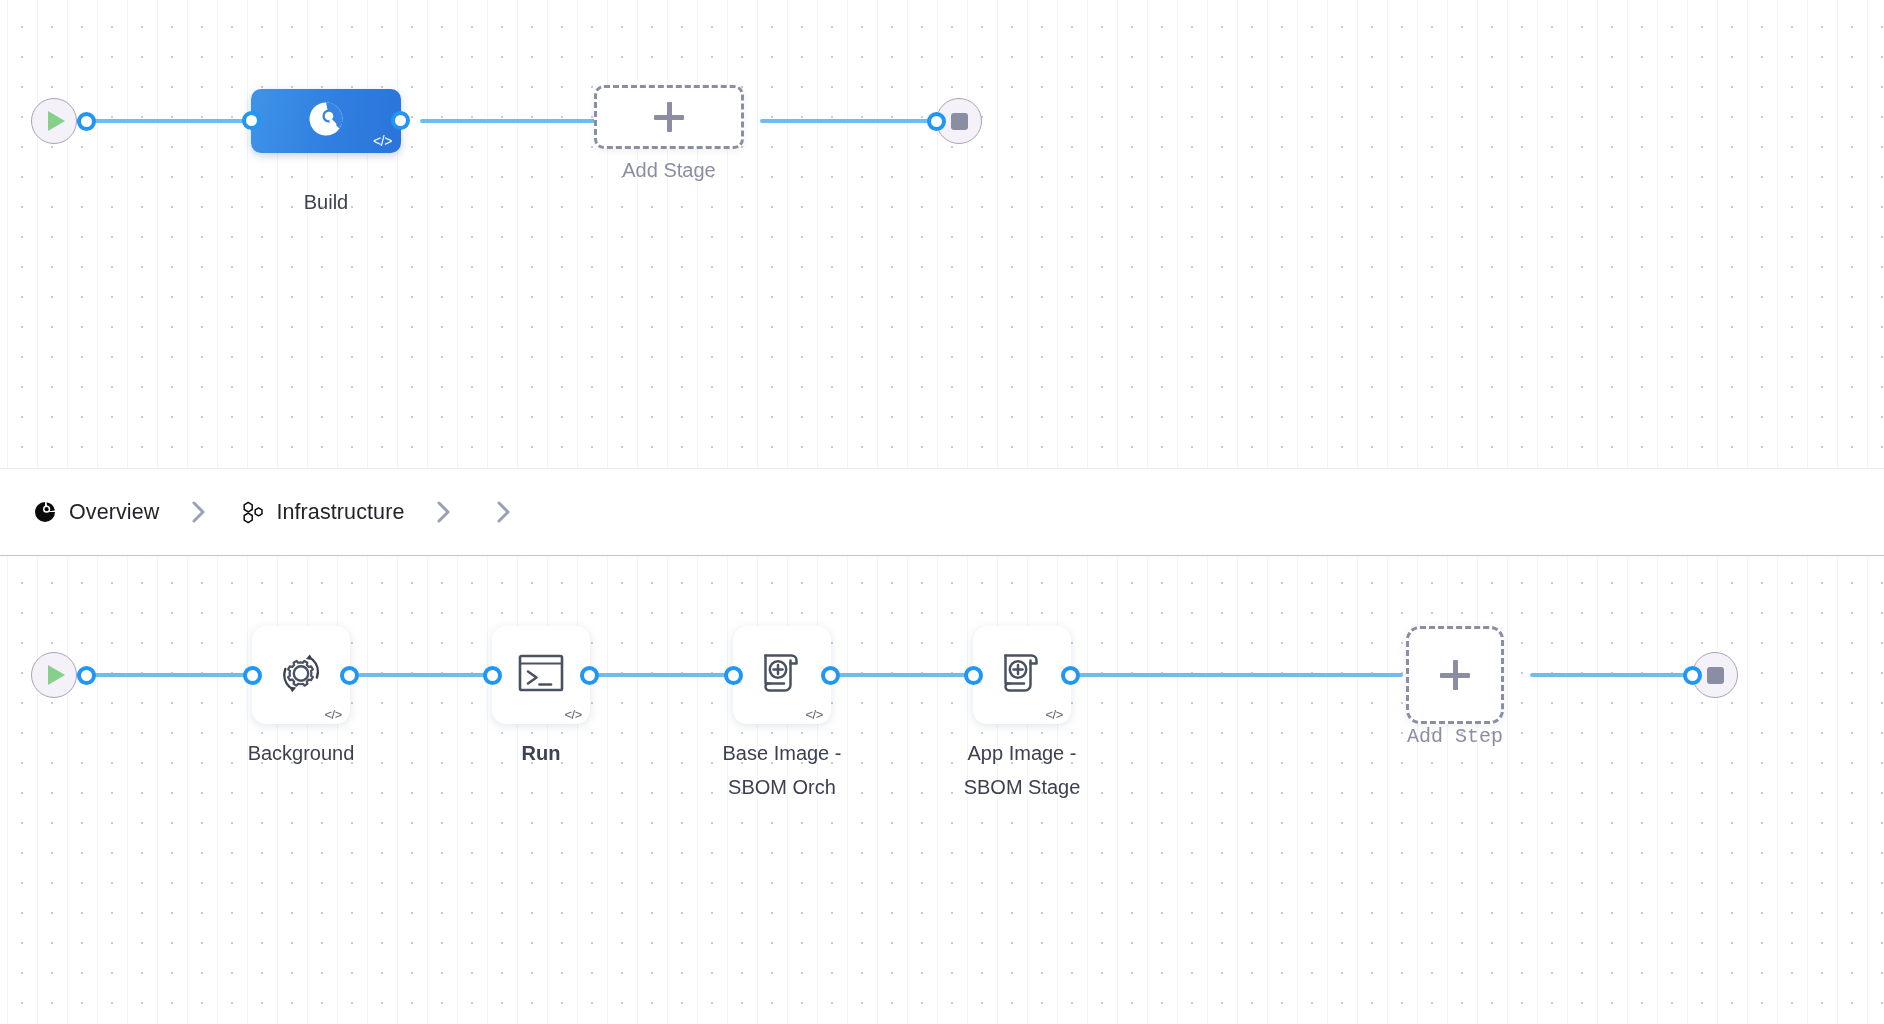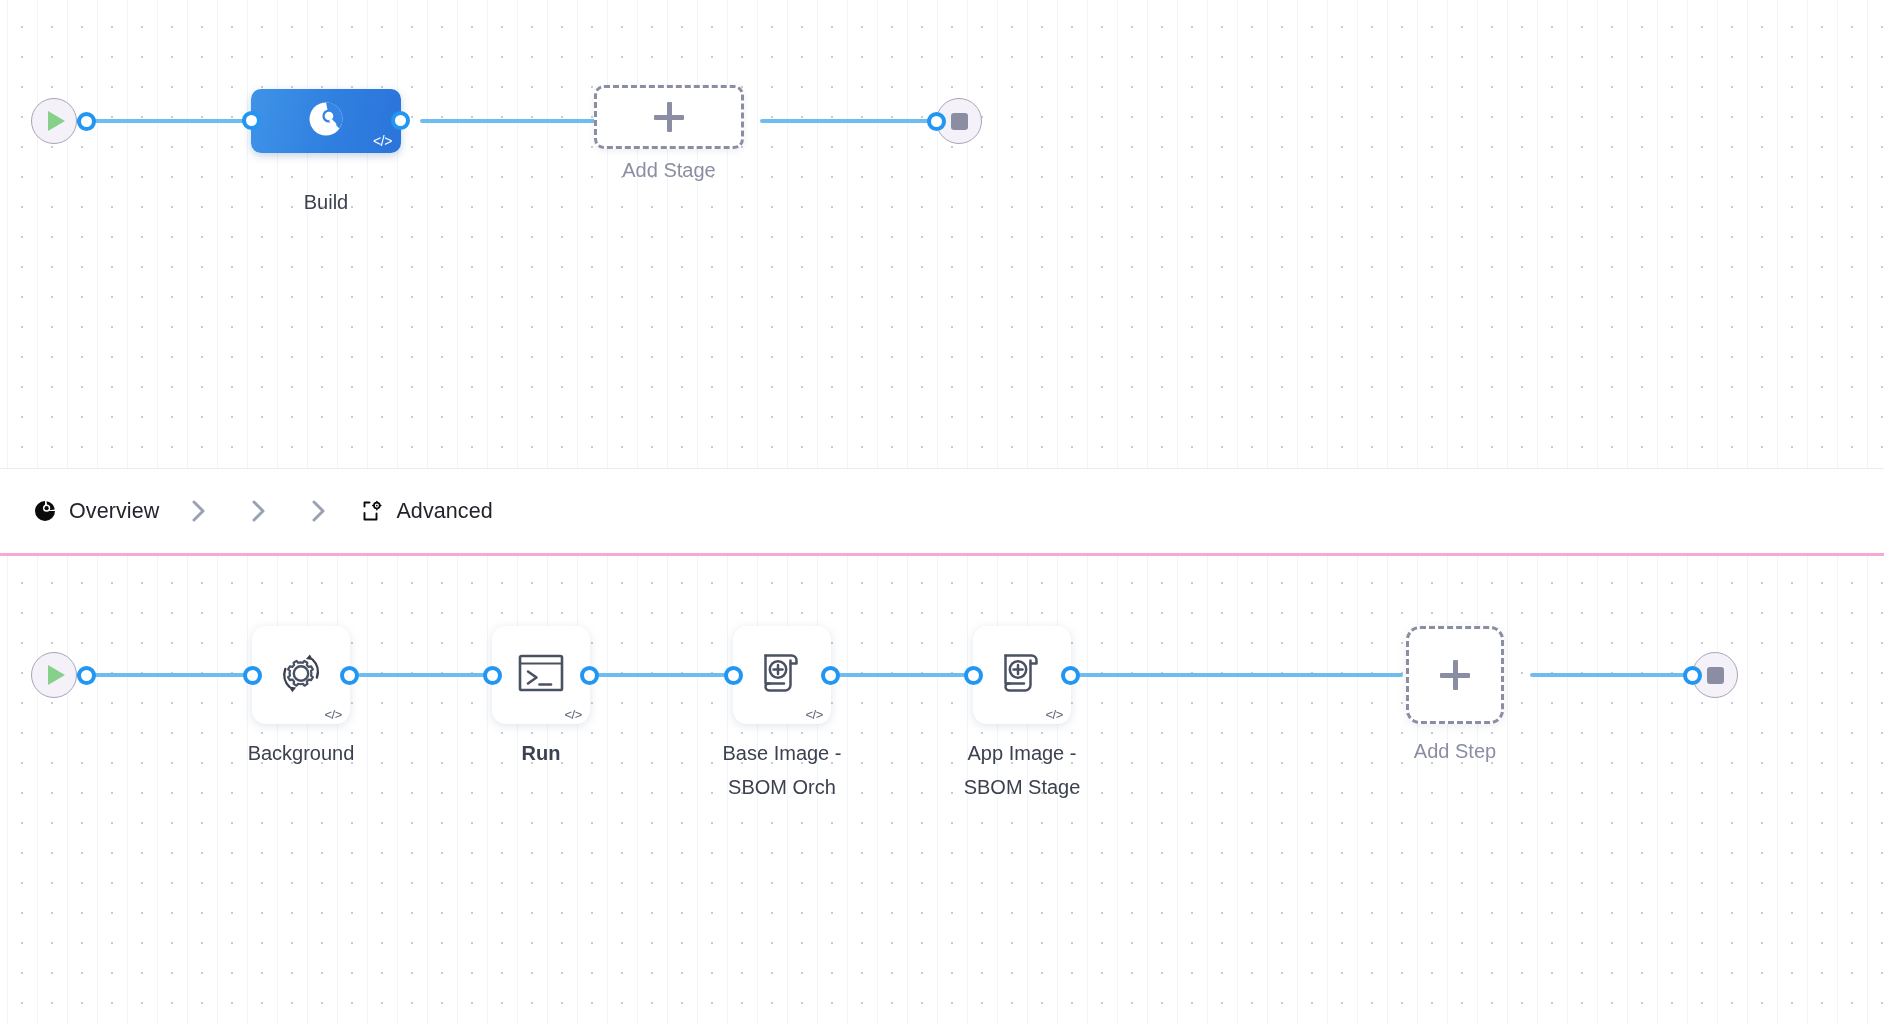--- a/index.html
+++ b/index.html
@@ -31,21 +31,21 @@
     background-position: 10px 14px;
     overflow: hidden;
   }
 
   
   .tab-bar {
     position: relative;
     height: 88px;
     background: #ffffff;
     border-top: 1px solid #e8ecf0;
-    border-bottom: 3px solid #f9a8d4;
+    border-bottom: 1px solid #f9a8d4;
     display: flex;
     align-items: center;
     padding-left: 22px;
     flex: none;
   }
   .tab {
     display: flex;
     align-items: center;
     gap: 11px;
     height: 100%;
@@ -265,50 +265,44 @@
       </span>
       <span class="tab-label">Overview</span>
     </div>
 
     <span class="tab-sep">
       <svg width="22" height="26" viewBox="0 0 22 26">
           <path d="M6 4 L15 13 L6 22" fill="none" stroke="#9aa1b4" stroke-width="3" stroke-linecap="round" stroke-linejoin="round"></path>
         </svg>
     </span>
 
+    <div class="tab">
+      <span class="tab-icon">
+        <svg width="25" height="25" viewBox="0 0 25 25">
+          <path d="M8.2 2.4 L12.2 4.8 L12.2 9.5 L8.2 11.9 L4.2 9.5 L4.2 4.8 Z" fill="none" stroke="#0b0b0e" stroke-width="1.5" stroke-linejoin="round"></path>
+          <path d="M8.2 13.1 L12.2 15.5 L12.2 20.2 L8.2 22.6 L4.2 20.2 L4.2 15.5 Z" fill="none" stroke="#0b0b0e" stroke-width="1.5" stroke-linejoin="round"></path>
+          <path d="M18.6 7.8 L22 9.8 L22 13.8 L18.6 15.8 L15.2 13.8 L15.2 9.8 Z" fill="none" stroke="#0b0b0e" stroke-width="1.5" stroke-linejoin="round"></path>
+        </svg>
+      </span>
+      <span class="tab-label">Infrastructure</span>
+    </div>
 
     <span class="tab-sep">
       <svg width="22" height="26" viewBox="0 0 22 26">
           <path d="M6 4 L15 13 L6 22" fill="none" stroke="#9aa1b4" stroke-width="3" stroke-linecap="round" stroke-linejoin="round"></path>
         </svg>
     </span>
 
 
     <span class="tab-sep">
       <svg width="22" height="26" viewBox="0 0 22 26">
           <path d="M6 4 L15 13 L6 22" fill="none" stroke="#9aa1b4" stroke-width="3" stroke-linecap="round" stroke-linejoin="round"></path>
         </svg>
     </span>
 
-    <div class="tab">
-      <span class="tab-icon">
-        <svg width="25" height="25" viewBox="0 0 25 25">
-          <path d="M4.5 7.5 L4.5 3.5 L9.5 3.5 M4.5 14 L4.5 20.5 L16.5 20.5 L16.5 14.5" fill="none" stroke="#0b0b0e" stroke-width="1.9" stroke-linecap="round" stroke-linejoin="round"></path>
-          <circle cx="16.8" cy="6.6" r="2.9" fill="none" stroke="#0b0b0e" stroke-width="1.7"></circle>
-          <circle cx="16.8" cy="6.6" r="0.9" fill="#0b0b0e"></circle>
-          <g stroke="#0b0b0e" stroke-width="1.5" stroke-linecap="round">
-            <path d="M16.8 2.5 L16.8 3.6"></path>
-              <path d="M16.8 9.6 L16.8 10.7"></path>
-            <path d="M12.7 6.6 L13.8 6.6"></path>
-              <path d="M19.8 6.6 L20.9 6.6"></path>
-          </g>
-        </svg>
-      </span>
-      <span class="tab-label">Advanced</span>
-    </div>
   </div>
 
   <div class="step-canvas">
 
     <div class="edge" style="left:58px; top:117px; width:205px;"></div>
     <div class="edge" style="left:358px; top:117px; width:145px;"></div>
     <div class="edge" style="left:597px; top:117px; width:145px;"></div>
     <div class="edge" style="left:838px; top:117px; width:145px;"></div>
     <div class="edge" style="left:1078px; top:117px; width:325px;"></div>
     <div class="edge" style="left:1530px; top:117px; width:165px;"></div>
@@ -401,21 +395,21 @@
       <div class="port" style="left:-9px; top:40px;"></div>
       <div class="port" style="left:88px; top:40px;"></div>
       <div class="node-label" style="left:-61px; top:110px; width:220px;">App Image -
 SBOM Stage</div>
     </div>
 
     <div class="node" style="left:1406px; top:70px;">
       <div class="add-step-node">
         <div class="plus-glyph"></div>
       </div>
-      <div class="node-label muted" style="left:-61px; top:108px; width:220px;">Add Step</div>
+      <div class="node-label muted" style="left:-61px; top:94px; width:220px;font-family:Liberation Mono, monospace;">Add Step</div>
     </div>
 
     <div class="node" style="left:1692px; top:96px;">
       <div class="terminal-node">
         <div class="stop-sq"></div>
       </div>
       <div class="port" style="left:-9px; top:14px;"></div>
     </div>
   </div>
 </div>

